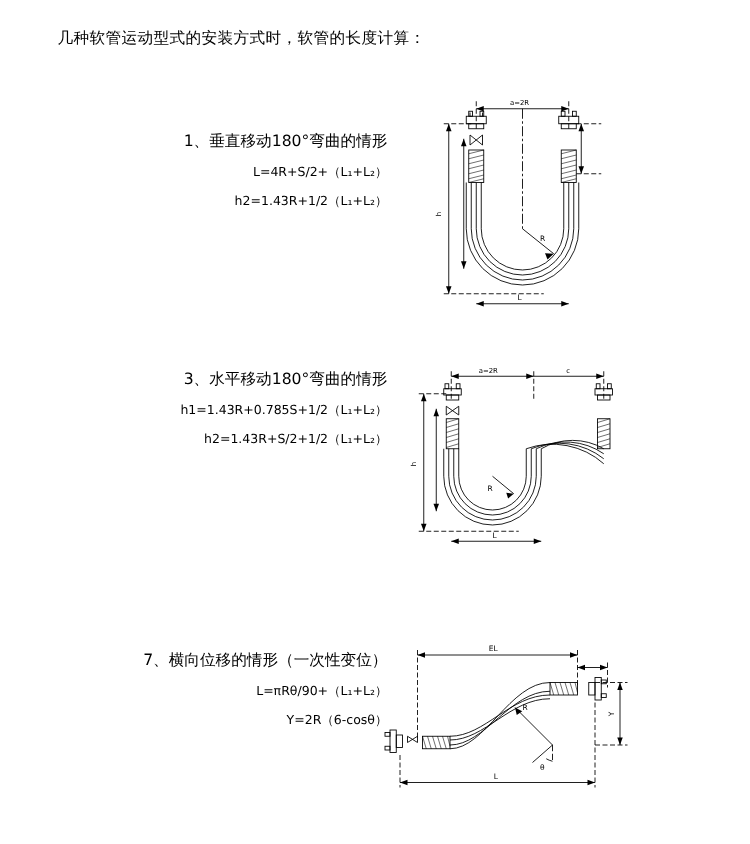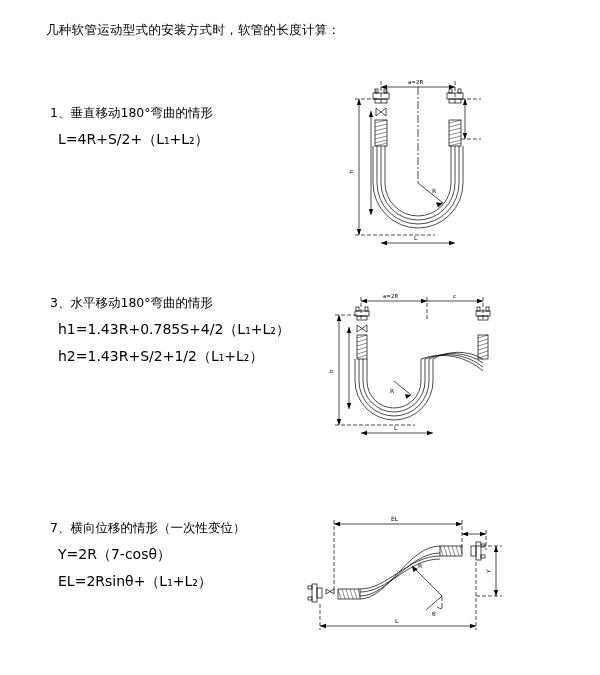--- a/index.html
+++ b/index.html
@@ -35,28 +35,29 @@
     width: 600px;
   }
   .sec1 { top: 105px; }
   .sec2 { top: 295px; }
   .sec3 { top: 520px; }
 
   .txtblock {
     position: absolute;
     left: 50px;
     width: 260px;
+    text-align: right;
   }
   .sec-title {
     font-size: 12.5px;
     white-space: nowrap;
     margin-bottom: 9px;
   }
   .formula {
-    font-size: 14px;
+    font-size: 10px;
     white-space: nowrap;
     margin: 0 0 9px 8px;
   }
   .formula:last-child { margin-bottom: 0; }
 
   .fig {
     position: absolute;
   }
   .fig svg { display: block; }
 </style>
@@ -64,20 +65,21 @@
 <body>
 
 <div class="page">
 
   <div class="heading">几种软管运动型式的安装方式时，软管的长度计算：</div>
 
   <div class="section sec1">
     <div class="txtblock">
       <div class="sec-title">1、垂直移动180°弯曲的情形</div>
       <div class="formula">L=4R+S/2+（L₁+L₂）</div>
+      <div class="formula">h2=1.43R+1/2（L₁+L₂）</div>
     </div>
 
     <div class="fig" style="left:315px; top:-40px;">
       <svg width="200" height="190" viewBox="0 0 200 190">
         <g fill="none" stroke="#000" stroke-width="0.7">
 
           <line x1="66" y1="22" x2="140" y2="22"></line>
           <path d="M66,22 l6,-2.2 v4.4 z" fill="#000" stroke="none"></path>
           <path d="M140,22 l-6,-2.2 v4.4 z" fill="#000" stroke="none"></path>
           <line x1="66" y1="16" x2="66" y2="40" stroke-dasharray="4,2"></line>
@@ -152,21 +154,21 @@
           <path d="M140,178 l-6,-2.2 v4.4 z" fill="#000" stroke="none"></path>
           <text x="99" y="175" font-size="6" fill="#000" stroke="none" font-family="DejaVu Sans, sans-serif">L</text>
         </g>
       </svg>
     </div>
   </div>
 
   <div class="section sec2">
     <div class="txtblock">
       <div class="sec-title">3、水平移动180°弯曲的情形</div>
-      <div class="formula">h1=1.43R+0.785S+4/2（L₁+L₂）</div>
+      <div class="formula">h1=1.43R+0.785S+1/2（L₁+L₂）</div>
       <div class="formula">h2=1.43R+S/2+1/2（L₁+L₂）</div>
     </div>
 
     <div class="fig" style="left:315px; top:-10px;">
       <svg width="200" height="160" viewBox="0 0 200 160">
         <g fill="none" stroke="#000" stroke-width="0.7">
 
           <line x1="46" y1="16" x2="112" y2="16"></line>
           <path d="M46,16 l6,-2.2 v4.4 z" fill="#000" stroke="none"></path>
           <path d="M112,16 l-6,-2.2 v4.4 z" fill="#000" stroke="none"></path>
@@ -233,22 +235,22 @@
           <path d="M118,148 l-6,-2.2 v4.4 z" fill="#000" stroke="none"></path>
           <text x="79" y="145" font-size="6" fill="#000" stroke="none" font-family="DejaVu Sans, sans-serif">L</text>
         </g>
       </svg>
     </div>
   </div>
 
   <div class="section sec3">
     <div class="txtblock">
       <div class="sec-title">7、横向位移的情形（一次性变位）</div>
-      <div class="formula">Y=2R（7-cosθ）</div>
-      <div class="formula">EL=2Rsinθ+（L₁+L₂）</div>
+      <div class="formula">L=πRθ/90+（L₁+L₂）</div>
+      <div class="formula">Y=2R（6-cosθ）</div>
     </div>
 
     <div class="fig" style="left:290px; top:-10px;">
       <svg width="230" height="130" viewBox="0 0 230 130">
         <g fill="none" stroke="#000" stroke-width="0.7">
 
           <line x1="44" y1="14" x2="172" y2="14"></line>
           <path d="M44,14 l6,-2.2 v4.4 z" fill="#000" stroke="none"></path>
           <path d="M172,14 l-6,-2.2 v4.4 z" fill="#000" stroke="none"></path>
           <text x="101" y="11" font-size="6" fill="#000" stroke="none" font-family="DejaVu Sans, sans-serif">EL</text>

